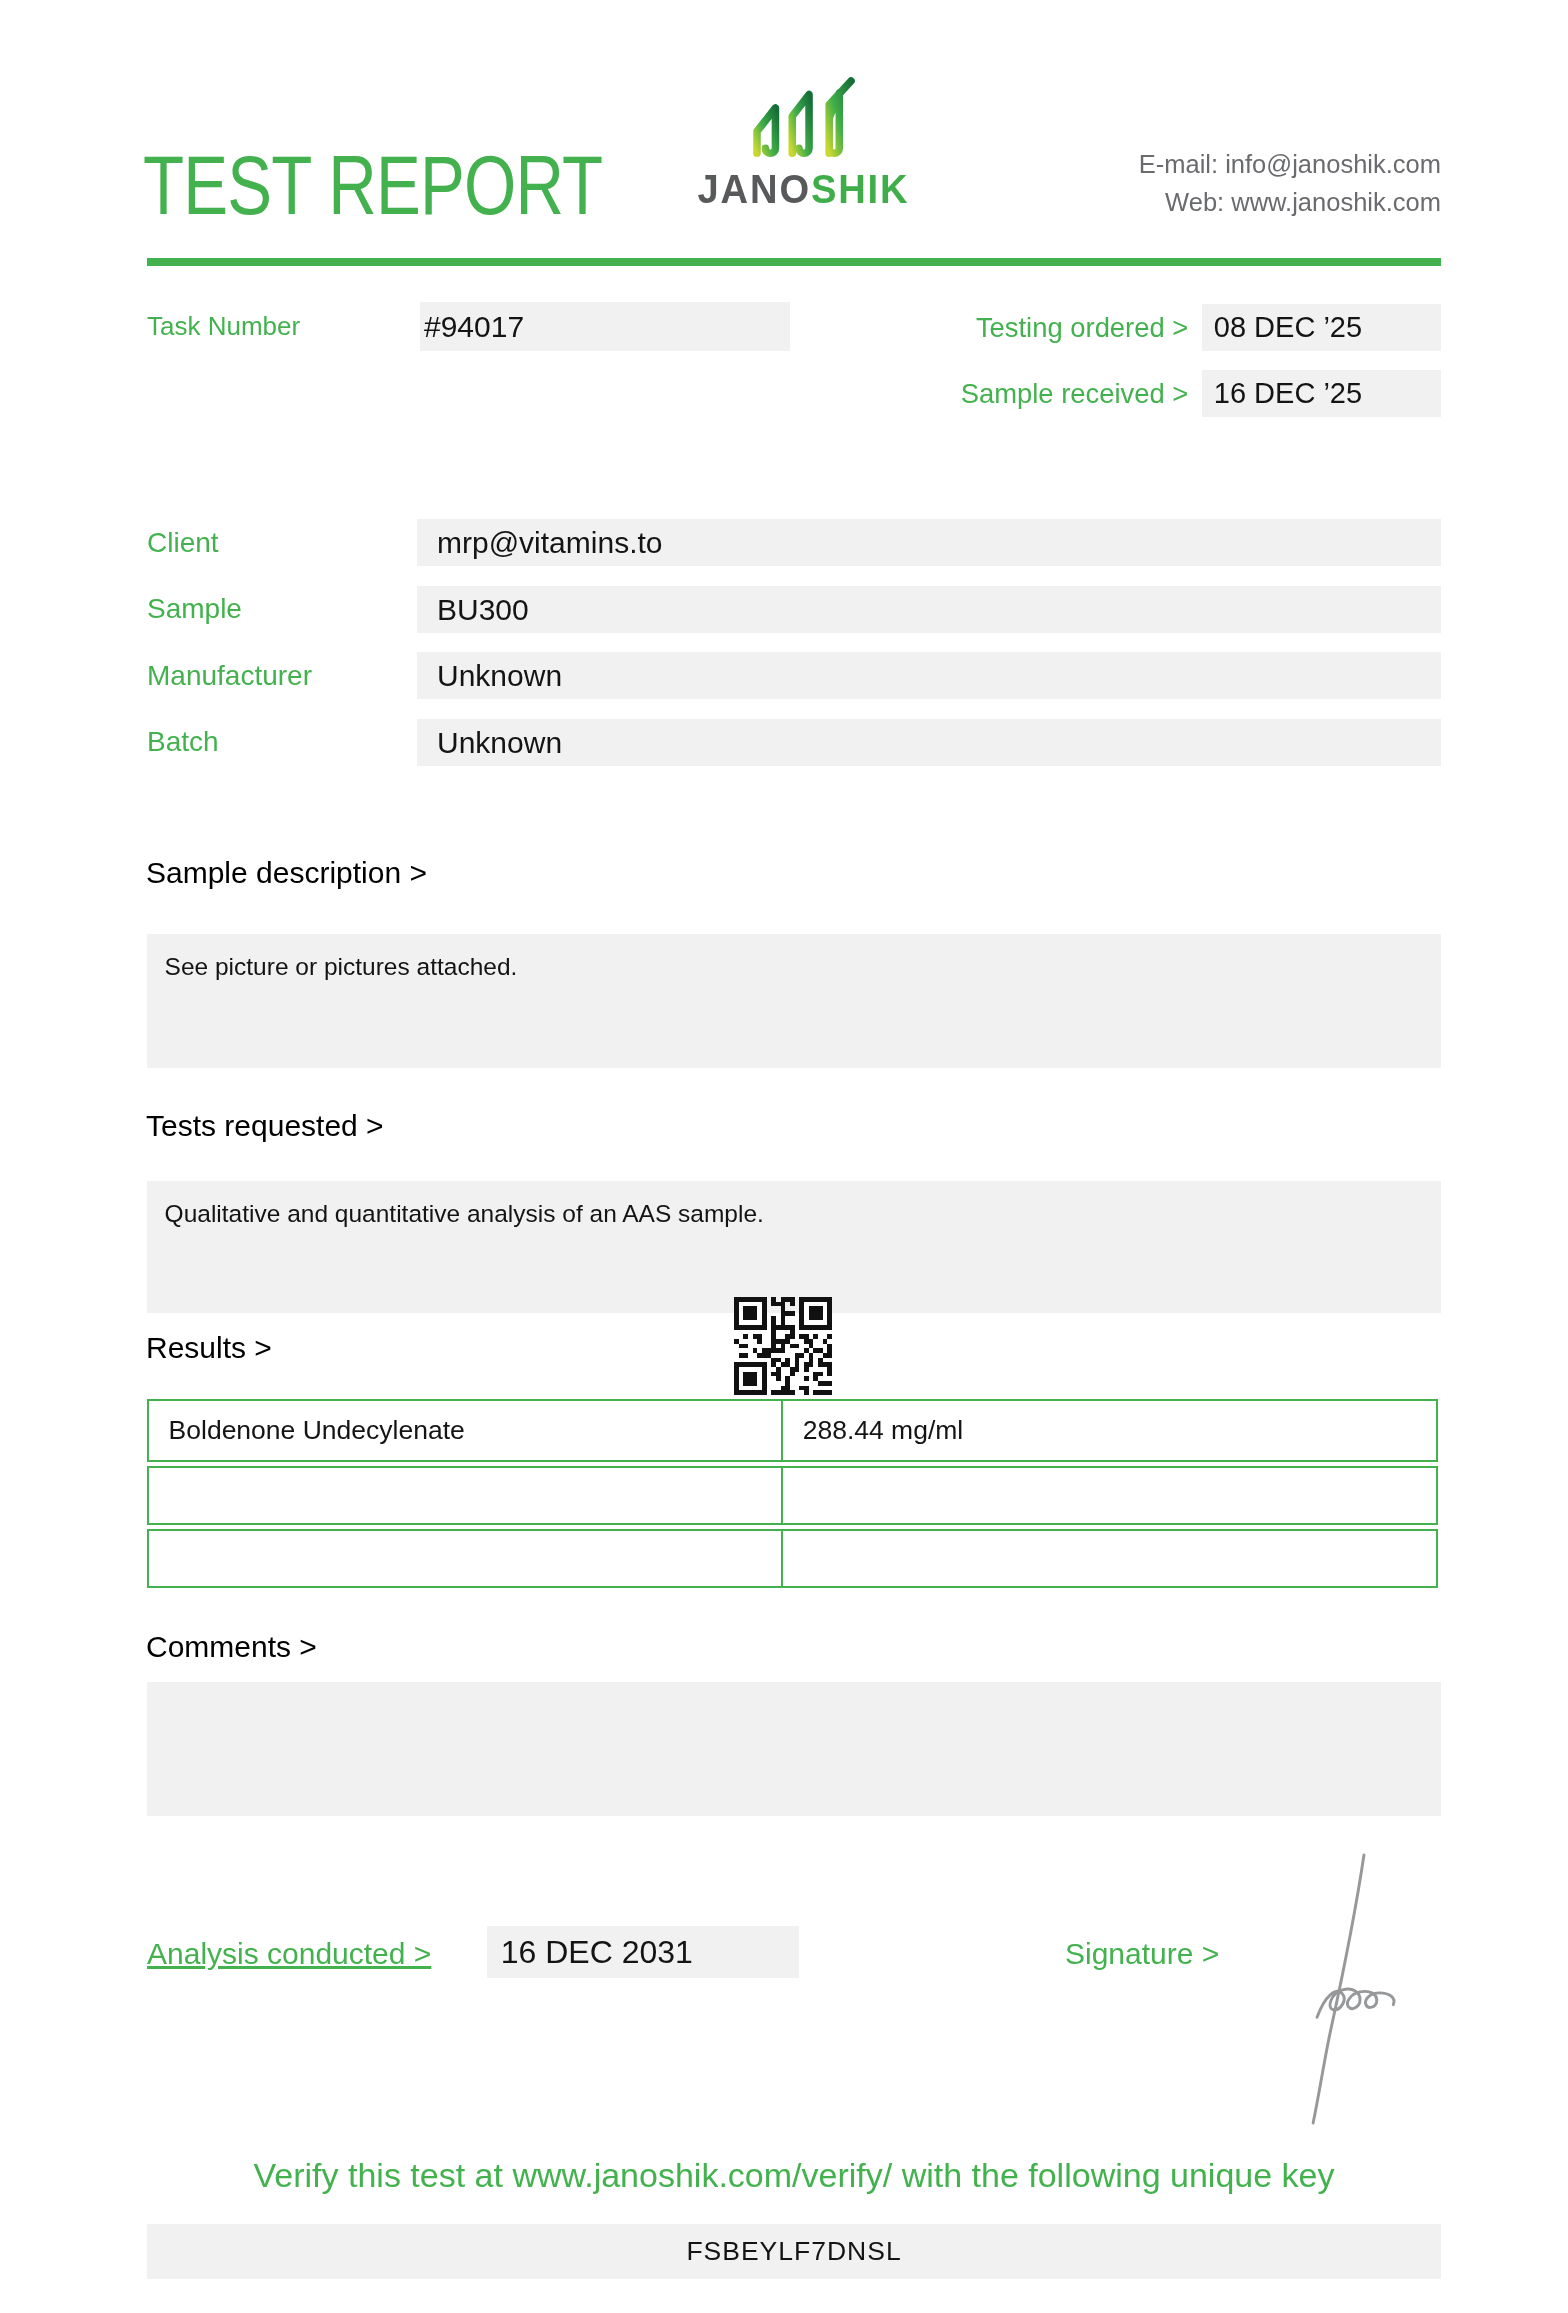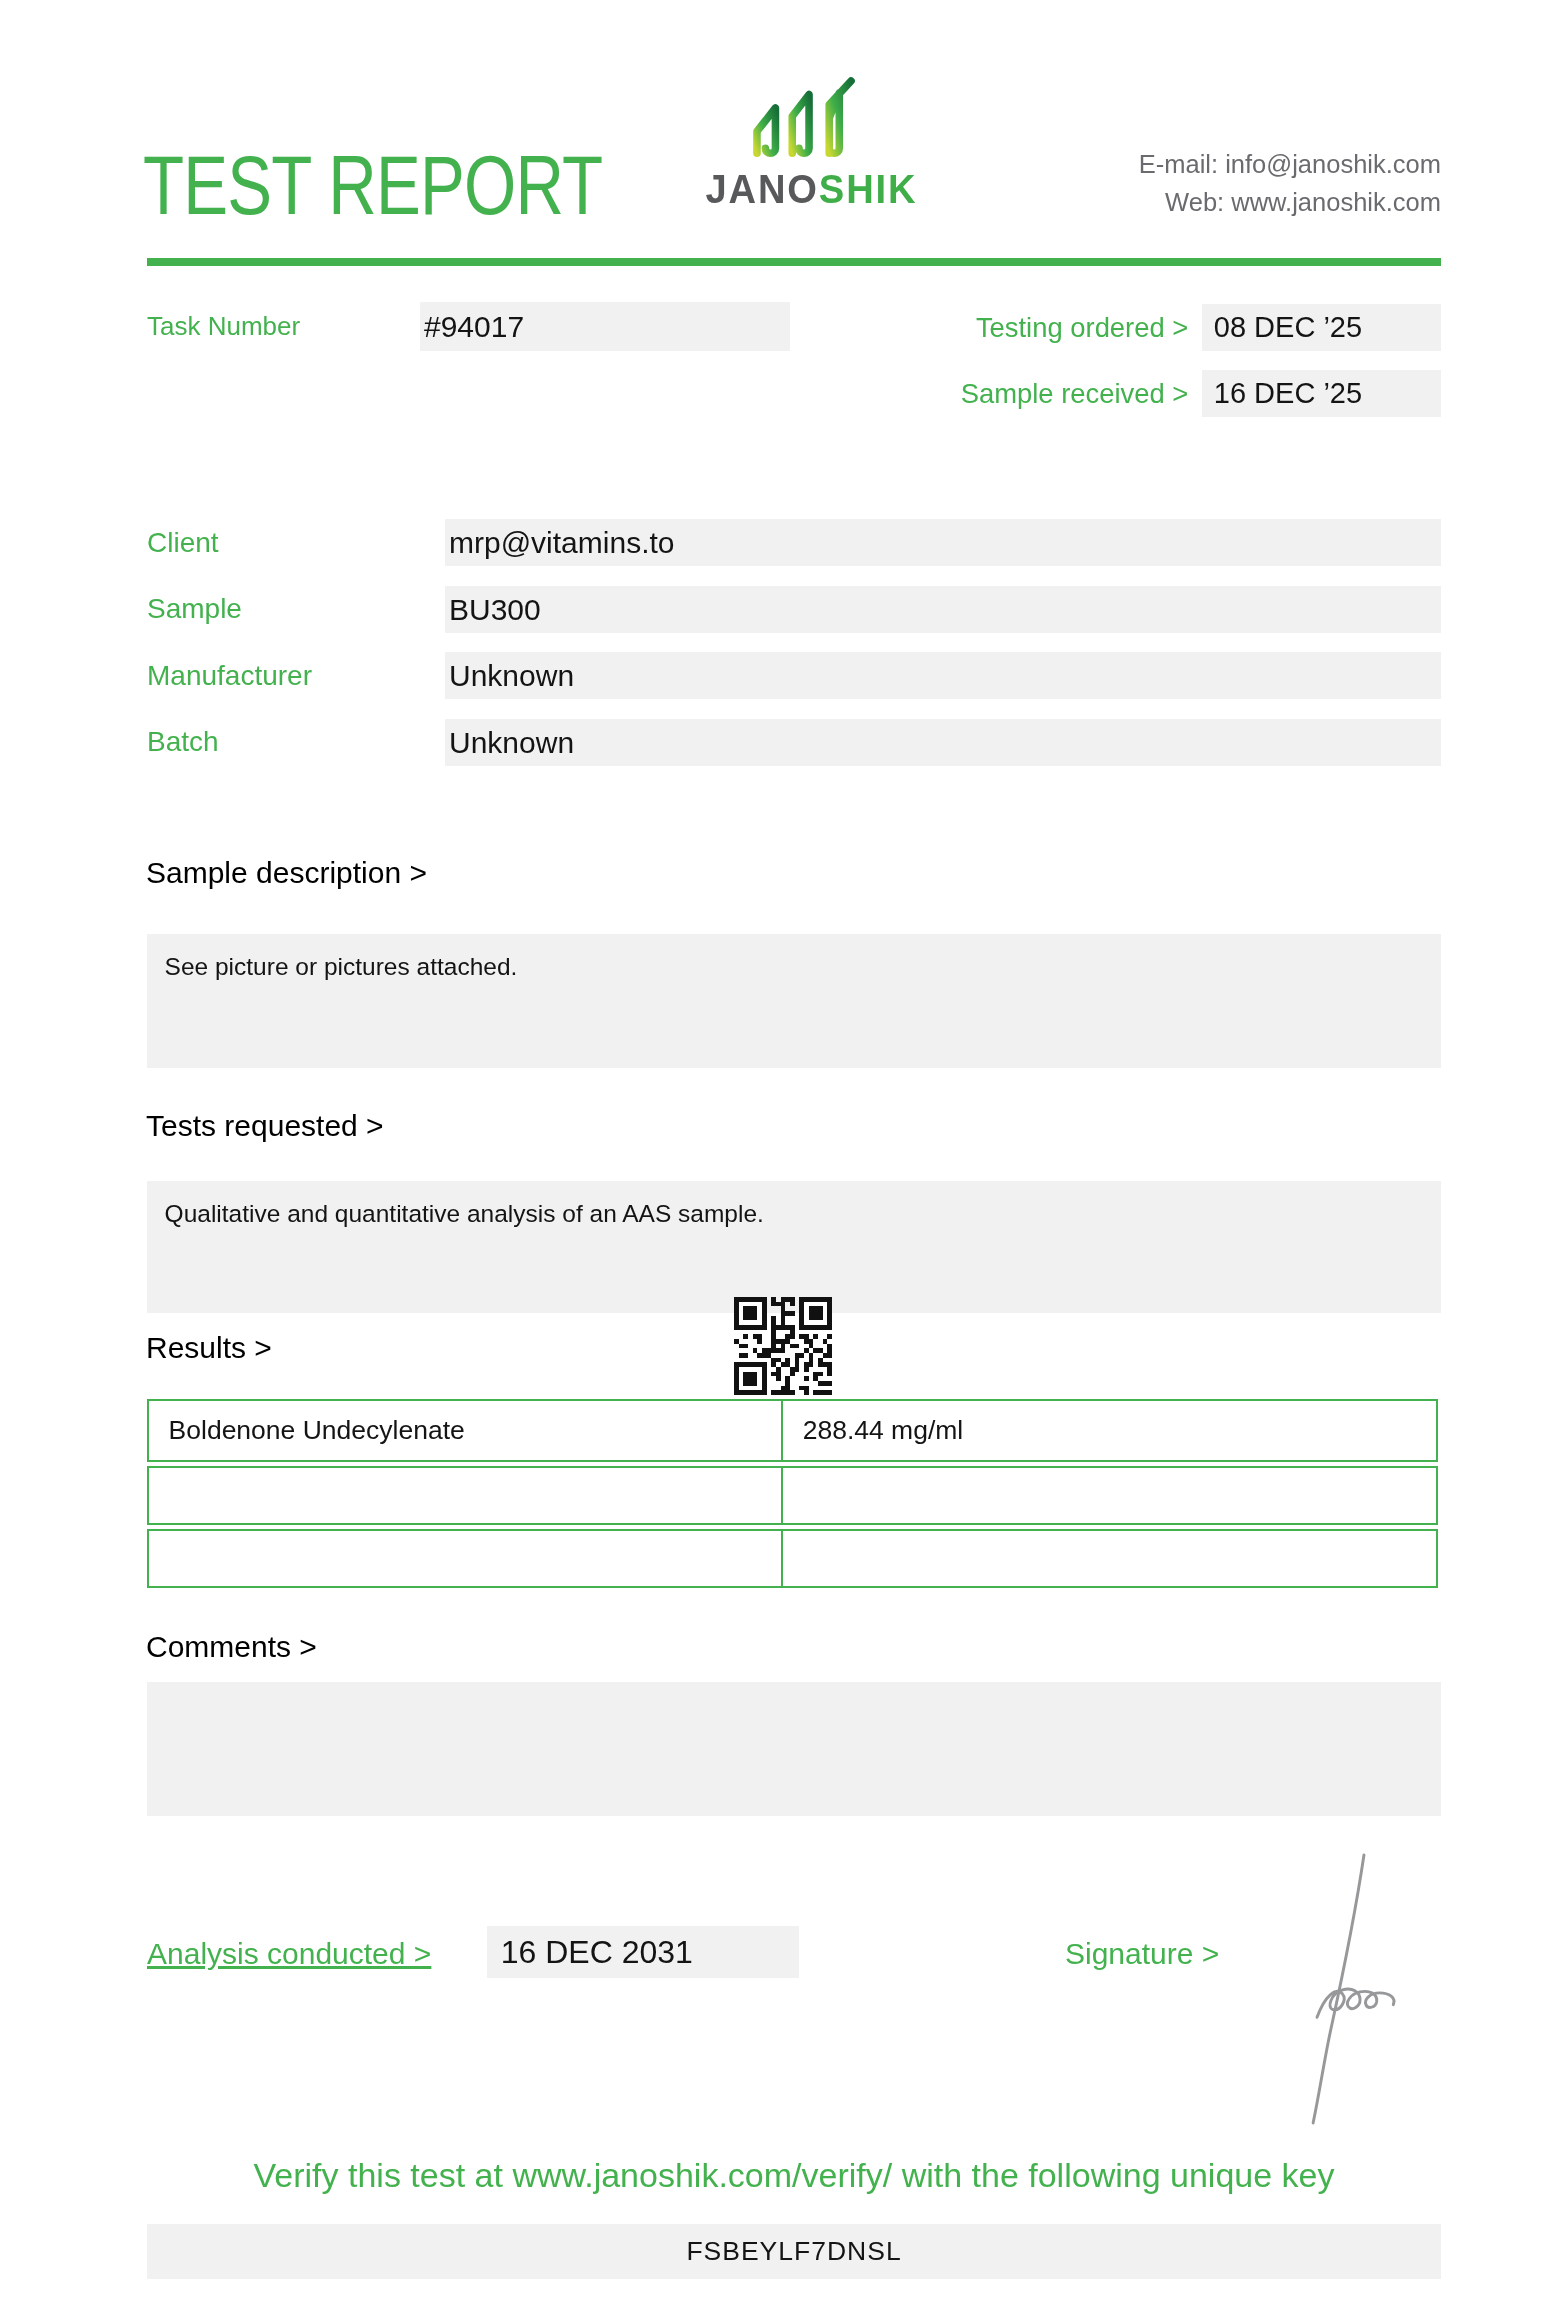--- a/index.html
+++ b/index.html
@@ -12,21 +12,21 @@
   .page { position:relative; width:1568px; height:2313px; overflow:hidden; background:#fff; }
 
   
   .title {
     position:absolute; left:143px; top:143px;
     font-size:84px; line-height:84px; font-weight:400;
     color:#43b24e; letter-spacing:-1px;
     transform:scaleX(0.80); transform-origin:left top;
     white-space:nowrap;
   }
-  .logo { position:absolute; left:681px; top:76px; width:245px; text-align:right; }
+  .logo { position:absolute; left:681px; top:76px; width:245px; text-align:center; }
   .logo-icon { display:block; margin:0 auto; }
   .logo-text {
     margin-top:5.9px; font-size:41px; font-weight:700; letter-spacing:2px;
     transform:scaleX(0.93); transform-origin:center top; white-space:nowrap;
   }
   .logo-jano { color:#58595b; }
   .logo-shik { color:#3fae49; }
   .contact {
     position:absolute; right:127px; top:145px; text-align:right;
     color:#6a6b6e; font-size:25.5px; line-height:38px; white-space:nowrap;
@@ -48,21 +48,21 @@
   }
   .date-row1 { top:304px; }
   .date-row2 { top:370px; }
 
   
   .fields { position:absolute; left:147px; top:519px; width:1294px; }
   .field-row { position:relative; height:47px; margin-bottom:19.6px; }
   .field-label { position:absolute; left:0; top:50%; transform:translateY(-50%); font-size:28px; }
   .field-value {
     position:absolute; left:270px; right:0; top:0; bottom:0;
-    background:#f1f1f2; font-size:30px; line-height:47px; padding-left:4px;margin-left:28px;
+    background:#f1f1f2; font-size:30px; line-height:47px; padding-left:20px;
   }
 
   
   .section-heading { position:absolute; left:146px; font-size:30px; color:#000000; white-space:nowrap; }
   .gray-box {
     position:absolute; left:147px; width:1294px; background:#f1f1f2;
     font-size:24.5px; padding:15.7px 17.6px; line-height:1.4;
   }
   .h-desc { top:856px; }     .box-desc { top:934px; height:134px; }
   .h-tests { top:1109px; }   .box-tests { top:1181px; height:132px; }

